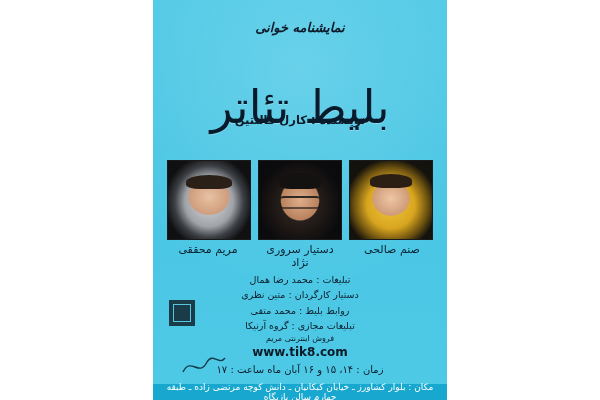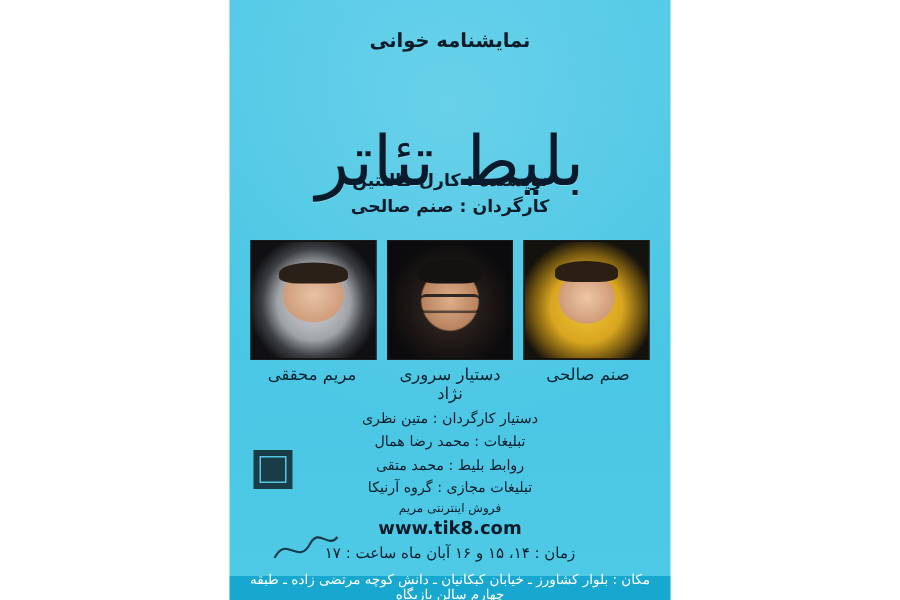--- a/index.html
+++ b/index.html
@@ -44,20 +44,21 @@
     position: absolute;
     top: 20px;
     right: 18px;
     left: 18px;
     text-align: center;
     color: #0d1b2a;
     font-size: 13px;
     font-weight: bold;
     letter-spacing: 0px;
     direction: rtl;
+    font-style: italic;
   }
 
   
   .bigtitle {
     position: absolute;
     top: 44px;
     left: 0;
     right: 0;
     text-align: center;
     color: #071b2c;
@@ -274,21 +275,20 @@
 
 <div id="poster">
   <div class="sheet">
 
     <div class="toptext">نمایشنامه خوانی</div>
 
     <div class="bigtitle">بلیط تئاتر</div>
 
     <div class="credits">
       <div>نویسنده : کارل فالنتین</div>
-      <div>کارگردان : صنم صالحی</div>
     </div>
 
     <div class="photos">
       <div class="photo p1">
         <div class="bgface"></div>
         <div class="hairline"></div>
       </div>
       <div class="photo p2">
         <div class="bgface"></div>
         <div class="hairline"></div>
@@ -300,22 +300,22 @@
       </div>
     </div>
 
     <div class="names">
       <span>مریم محققی</span>
       <span>دستیار سروری نژاد</span>
       <span>صنم صالحی</span>
     </div>
 
     <div class="crewblock">
+      <div>تبلیغات : محمد رضا همال</div>
       <div>دستیار کارگردان : متین نظری</div>
-      <div>تبلیغات : محمد رضا همال</div>
       <div>روابط بلیط : محمد متقی</div>
       <div>تبلیغات مجازی : گروه آرنیکا</div>
     </div>
 
     <div class="seal"></div>
 
     <div class="saleline">فروش اینترنتی مریم</div>
     <div class="website">www.tik8.com</div>
 
     <svg class="scribble" viewBox="0 0 46 26">

